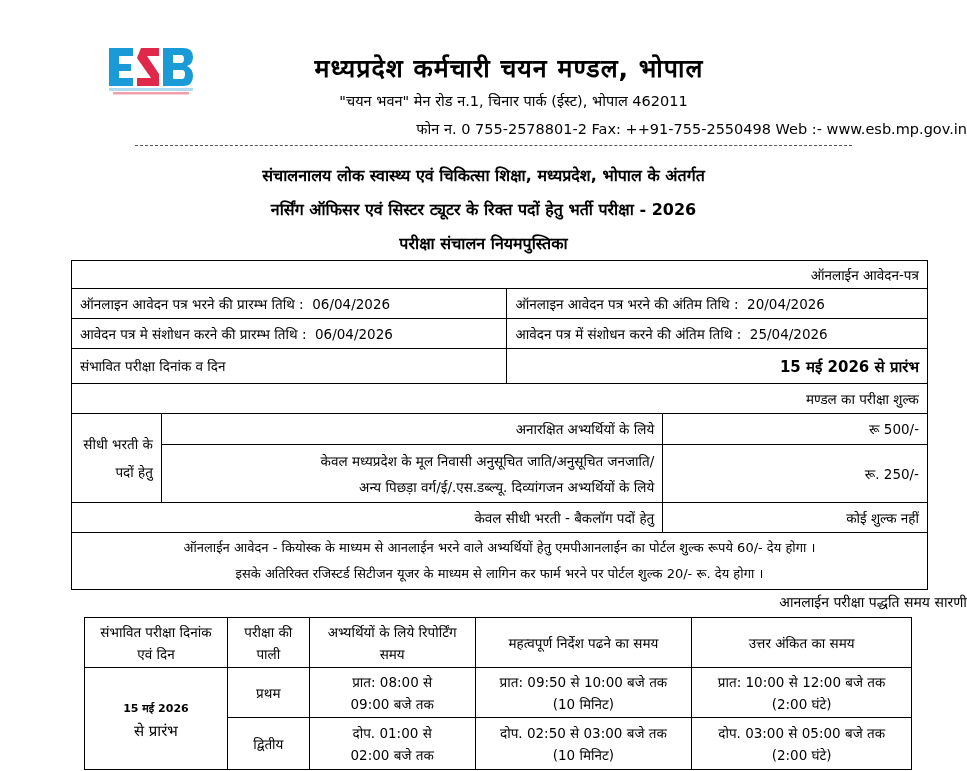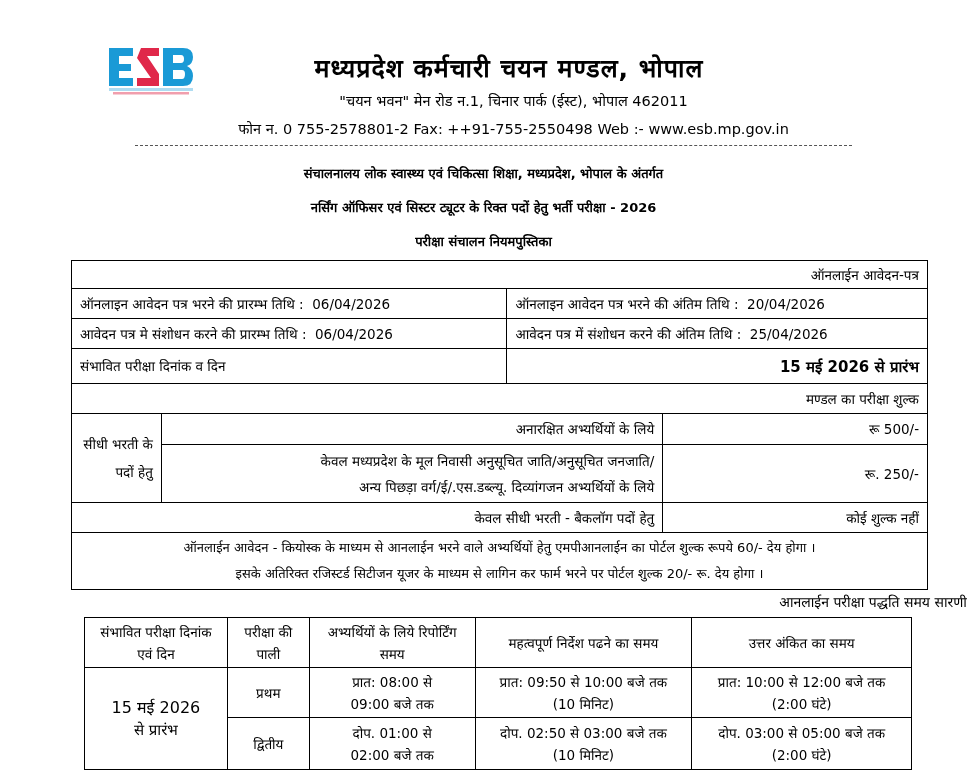--- a/index.html
+++ b/index.html
@@ -4,24 +4,24 @@
   <style>
     html, body { margin: 0; padding: 0; background: #ffffff; }
     body { width: 967px; height: 771px; position: relative; overflow: hidden; font-family: "DejaVu Sans", sans-serif; color: #000; }
     .abs { position: absolute; }
     .logo { left: 107px; top: 44px; width: 88px; height: 52px; }
     .logo svg { display: block; }
     .org-title { left: 0; width: 967px; top: 50px; text-align: center; font-size: 25px; font-weight: bold; letter-spacing: 1px; }
     .org-title span { margin-left: 51px; }
     .addr { left: 0; width: 967px; top: 90px; text-align: center; font-size: 14.5px; }
     .addr span { margin-left: 60px; }
-    .contact { left: 0; width: 967px; top: 118px; text-align: center; font-size: 14.5px; }
+    .contact { left: 0; width: 967px; top: 118px; text-align: right; font-size: 14.5px; }
     .contact span { margin-left: 60px; }
     .dash { left: 135px; top: 145px; width: 717px; height: 0; border-top: 1px dashed #555; }
-    .heading { left: 0; width: 967px; text-align: center; font-weight: bold; font-size: 13px; }
+    .heading { left: 0; width: 967px; text-align: center; font-weight: bold; font-size: 16px; }
     .h1 { top: 164px; }
     .h2 { top: 198px; }
     .h3 { top: 232px; }
     table { border-collapse: collapse; position: absolute; }
     td { border: 1.5px solid #000; font-size: 13.5px; padding: 0 8px; vertical-align: middle; }
     .t1 { left: 71px; top: 260px; width: 857px; }
     .center { text-align: right; }
     .bold { font-weight: bold; font-size: 15px; }
     .note { font-size: 13px; line-height: 26px; text-align: center; padding: 2px 6px; }
     .tt-title { left: 0; width: 967px; top: 592px; text-align: right; font-size: 14px; }
@@ -107,21 +107,21 @@
     </colgroup>
   <tbody>
       <tr style="height:50px">
     <td><span>संभावित परीक्षा दिनांक</span><br><span>एवं दिन</span></td>
     <td><span>परीक्षा की</span><br><span>पाली</span></td>
     <td><span>अभ्यर्थियों के लिये रिपोर्टिंग</span><br><span>समय</span></td>
     <td>महत्वपूर्ण निर्देश पढने का  समय</td>
     <td>उत्तर अंकित  का समय</td>
   </tr>
   <tr style="height:50px">
-    <td rowspan="2"><span style="font-weight:normal;font-size:16px">15 मई 2026</span><br><span style="font-size:15px">से प्रारंभ</span></td>
+    <td rowspan="2"><span style="font-weight:bold;font-size:11px">15 मई 2026</span><br><span style="font-size:15px">से प्रारंभ</span></td>
     <td>प्रथम</td>
     <td><span>प्रात: 08:00 से</span><br><span>09:00 बजे तक</span></td>
     <td><span>प्रात: 09:50 से 10:00 बजे तक</span><br><span>(10 मिनिट)</span></td>
     <td><span>प्रात: 10:00 से 12:00 बजे तक</span><br><span>(2:00 घंटे)</span></td>
   </tr>
   <tr style="height:52px">
     <td>द्वितीय</td>
     <td><span>दोप. 01:00 से</span><br><span>02:00 बजे तक</span></td>
     <td><span>दोप. 02:50 से 03:00 बजे तक</span><br><span>(10 मिनिट)</span></td>
     <td><span>दोप. 03:00 से 05:00 बजे तक</span><br><span>(2:00 घंटे)</span></td>

